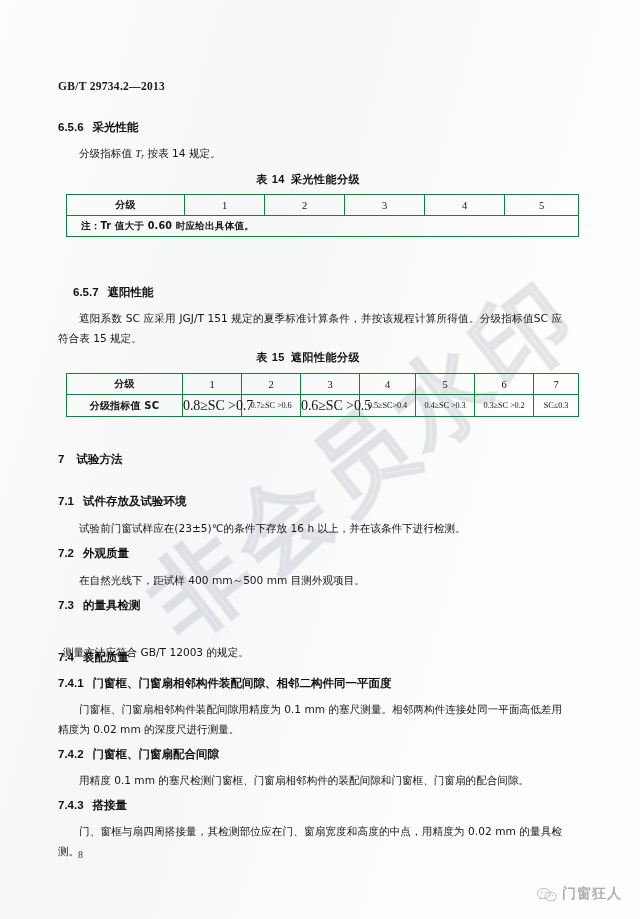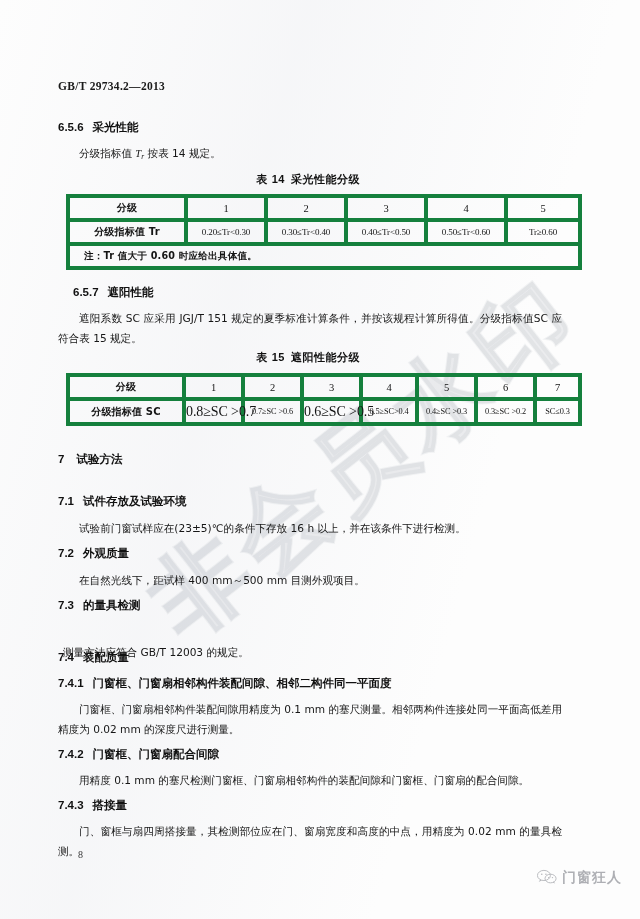--- a/index.html
+++ b/index.html
@@ -108,21 +108,21 @@
   }
   .tbl-cap .capnum { margin: 4px 6px 0 4px; font-family: "Liberation Sans", sans-serif; }
 
   
   table.std {
     border-collapse: collapse;
     font-family: "DejaVu Sans", sans-serif;
     table-layout: fixed;
   }
   table.std td {
-    border: 4px solid #15803d;
+    border: 1px solid #15803d;
     text-align: center;
     vertical-align: middle;
     color: #141414;
     padding: 0;
   }
   table.std td.lbl {
     font-size: 10px;
     font-weight: bold;
     letter-spacing: 0.2px;
   }
@@ -155,23 +155,23 @@
     top: 849px;
     font-family: "Liberation Serif", serif;
     font-size: 10px;
     color: #333;
   }
 
   
   .badge {
     position: absolute;
     right: 18px;
-    bottom: 32px;
+    bottom: 16px;
     display: flex;
-    align-items: flex-start;
+    align-items: flex-end;
     gap: 5px;
     opacity: 0.55;
     z-index: 3;
   }
   .badge .wx {
     width: 20px;
     height: 16px;
     position: relative;
     flex: none;
   }
@@ -221,28 +221,20 @@
           <col style="width:74px">
         </colgroup>
         <tbody>
           <tr>
             <td class="lbl" style="height:20px;">分级</td>
             <td class="num">1</td>
             <td class="num">2</td>
             <td class="num">3</td>
             <td class="num">4</td>
             <td class="num">5</td>
-          </tr>
-          <tr>
-            <td class="lbl" style="height:20px;">分级指标值 Tr</td>
-            <td class="val">0.20≤Tr&lt;0.30</td>
-            <td class="val">0.30≤Tr&lt;0.40</td>
-            <td class="val">0.40≤Tr&lt;0.50</td>
-            <td class="val">0.50≤Tr&lt;0.60</td>
-            <td class="val">Tr≥0.60</td>
           </tr>
           <tr>
             <td class="note" colspan="6" style="height:20px;">注：Tr 值大于 0.60 时应给出具体值。</td>
           </tr>
         </tbody>
       </table>
     </div>
 
     <div class="blk clause-h" style="left:58px; top:285px;margin-left:15px;">
       <span class="num">6.5.7</span><span>遮阳性能</span>

